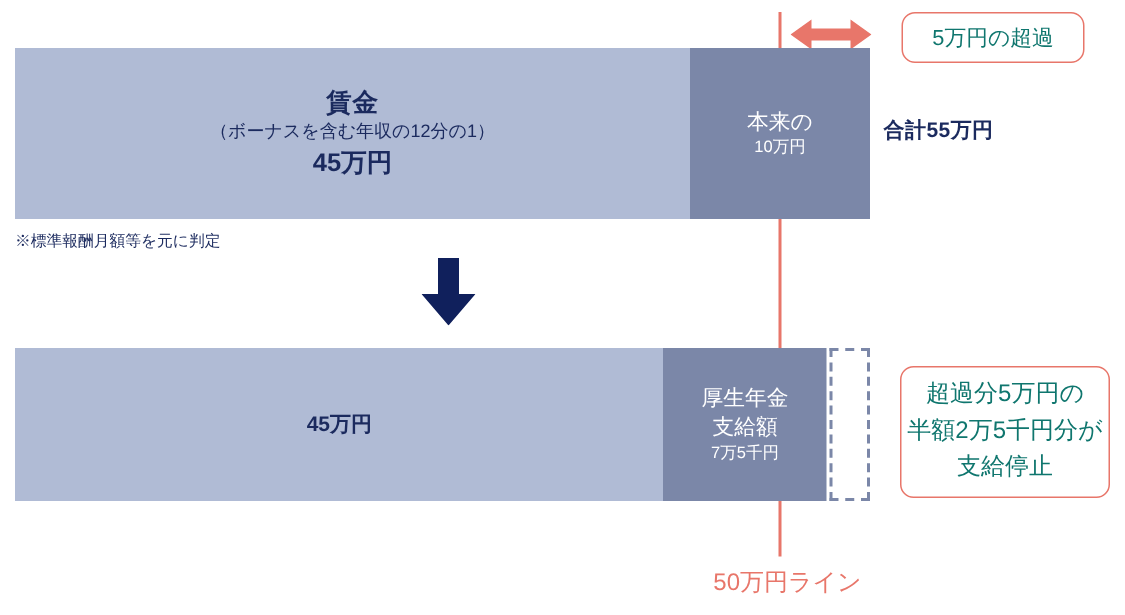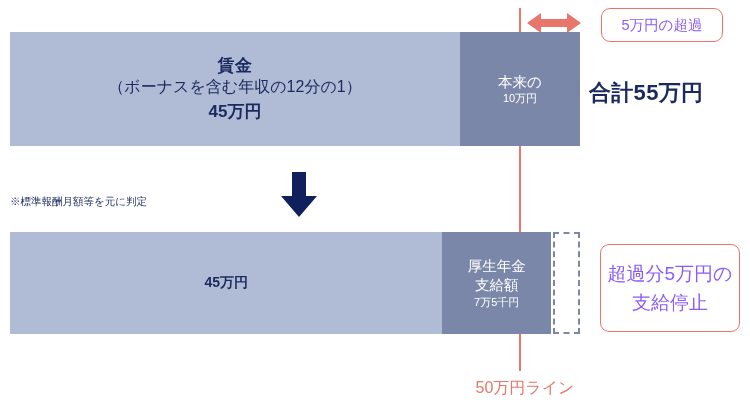--- a/index.html
+++ b/index.html
@@ -75,21 +75,21 @@
   #bar-bottom .seg-pension { width: 113px; }
 
   
   .lbl-main {
     font-size: 17px;
     font-weight: bold;
     line-height: 1.25;
     letter-spacing: 0.5px;
   }
   .lbl-sub {
-    font-size: 16px;
+    font-size: 12px;
     font-weight: normal;
     line-height: 1.3;
     margin-top: 1px;
   }
   .lbl-amount {
     font-size: 17px;
     font-weight: bold;
     line-height: 1.3;
     margin-top: 3px;
   }
@@ -120,64 +120,64 @@
     border: 2px dashed #7b87a8;
     background: #ffffff;
   }
 
   
   .callout {
     position: absolute;
     box-sizing: border-box;
     border: 1.5px solid #e8766a;
     border-radius: 9px;
-    color: #8b5cf6;
+    color: #0f766e;
     display: flex;
     flex-direction: column;
     align-items: center;
     justify-content: center;
     text-align: center;
     background: #ffffff;
   }
   #callout-excess {
     left: 601px;
     top: 8px;
     width: 122px;
     height: 34px;
     font-size: 14.5px;
   }
   #callout-suspend {
     left: 600px;
     top: 244px;
     width: 140px;
     height: 88px;
-    font-size: 19px;
+    font-size: 16px;
     line-height: 1.55;
   }
 
   
   #total-text {
     position: absolute;
     left: 589px;
     top: 78px;
-    font-size: 22px;
+    font-size: 14px;
     font-weight: bold;
     color: #1b2a5e;
     letter-spacing: 0.3px;
     white-space: nowrap;
   }
 
   
   .footnote {
     position: absolute;
     font-size: 10.5px;
     color: #1b2a5e;
     white-space: nowrap;
   }
-  #footnote-left { left: 10px; top: 154px; margin-top: 41px; }
+  #footnote-left { left: 10px; top: 154px; }
   #footnote-right { left: 524px; top: 154px; }
 
   
   #line-label {
     position: absolute;
     left: 455px;
     top: 378px;
     width: 140px;
     text-align: center;
     font-size: 16px;
@@ -248,18 +248,19 @@
       <div class="pen-line">厚生年金</div>
       <div class="pen-line">支給額</div>
       <div class="pen-amt">7万5千円</div>
     </div>
   </div>
 
   <div class="suspended-box"></div>
 
   <div class="callout" id="callout-suspend">
     <span>超過分5万円の</span>
+    <span>半額2万5千円分が</span>
     <span>支給停止</span>
   </div>
 
   <div id="line-label">50万円ライン</div>
 
 </div>
 
 </body></html>

